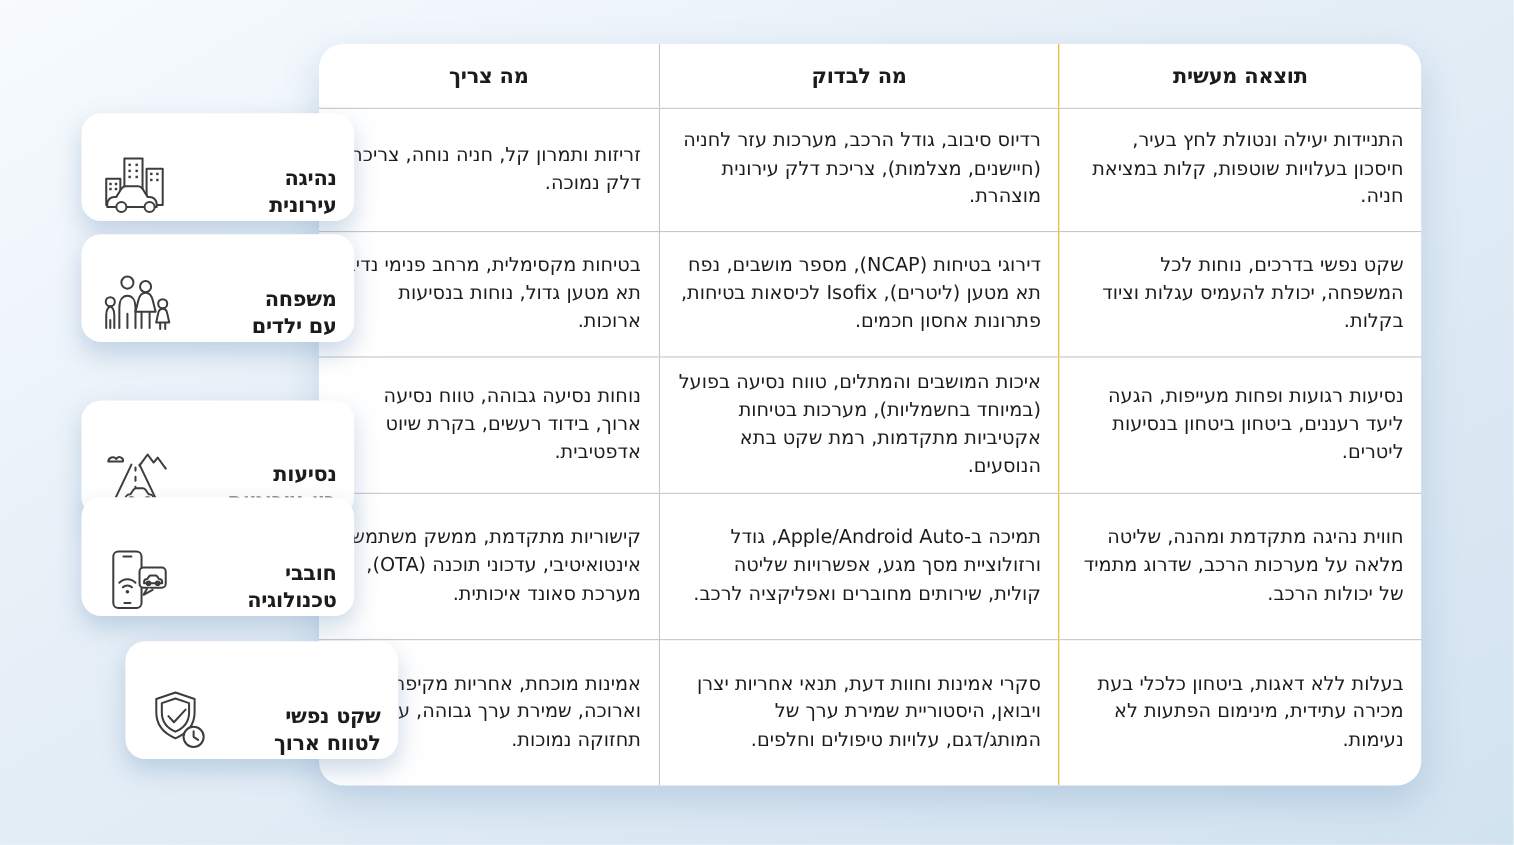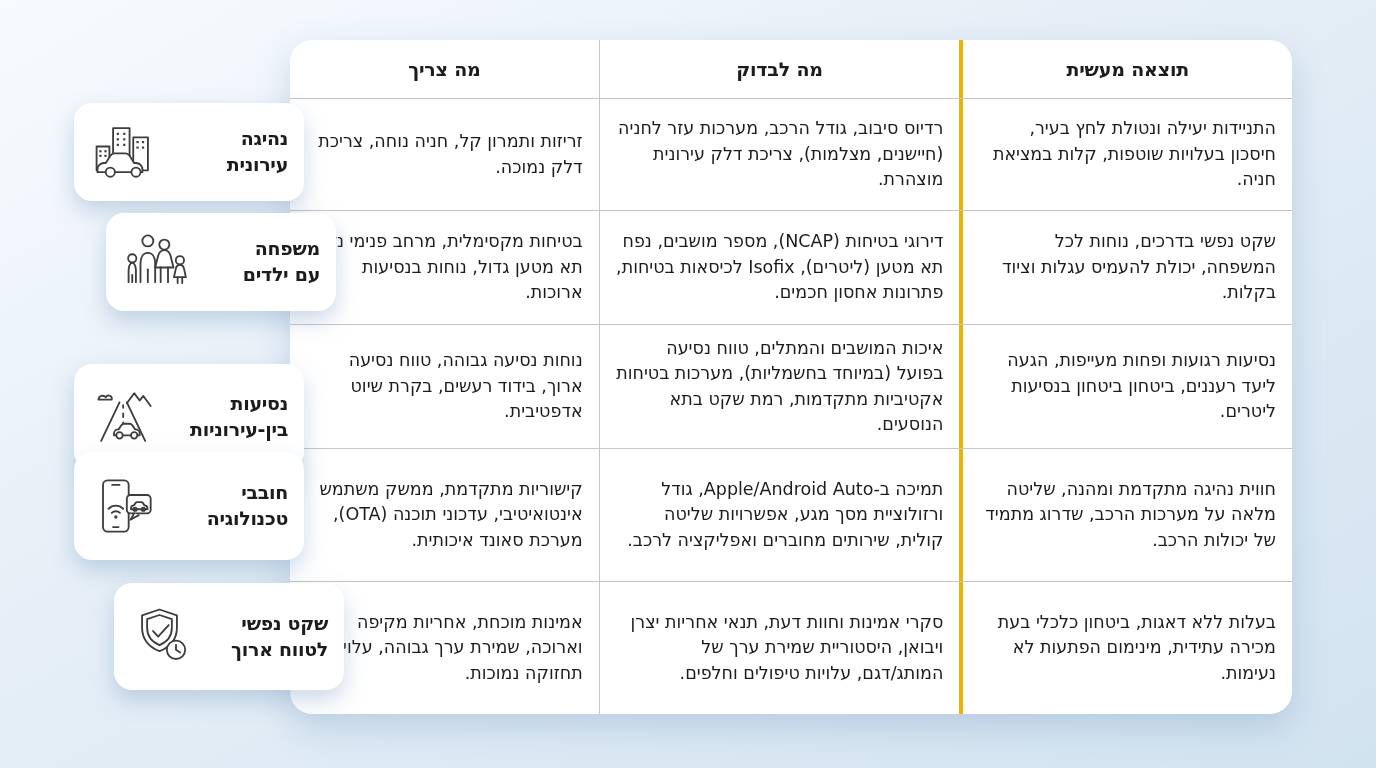--- a/index.html
+++ b/index.html
@@ -25,31 +25,31 @@
   .hcell{
     display:flex;align-items:center;justify-content:center;
     font-weight:bold;font-size:19px;letter-spacing:-0.2px;box-sizing:border-box;
   }
   .cell{
     display:flex;align-items:center;box-sizing:border-box;
     padding:8px 16px;font-size:17.5px;line-height:1.45;
   }
   .cell > div{width:100%;text-align:right;}
   .c0{width:32.8%;} .c1{width:36.4%;} .c2{width:30.8%;}
-  .c1{border-left:1px solid #c6c6c6;border-right:4px solid #eab308;}
+  .c1{border-left:1px solid #c6c6c6;border-right:1px solid #eab308;}
 
   
   .side-card{
-    position:absolute;left:74px;width:230px;background:#fff;border-radius:18px;
+    position:absolute;left:74px;width:248px;background:#fff;border-radius:18px;
     box-shadow:0 10px 22px rgba(110,145,185,.35);
-    display:flex;align-items:center;justify-content:space-between;
+    display:flex;align-items:flex-end;justify-content:space-between;
     padding:0 16px;box-sizing:border-box;direction:rtl;
   }
   .side-card:nth-of-type(1){top:103px;height:98px;}
-  .side-card:nth-of-type(2){top:213px;height:98px;margin-left:32px;}
+  .side-card:nth-of-type(2){top:213px;height:98px;}
   .side-card:nth-of-type(3){top:328px;height:106px;margin-top:36px;}
   .side-card:nth-of-type(4){top:452px;height:108px;}
   .side-card:nth-of-type(5){top:583px;height:107px;margin-left:40px;}
   .side-label{
     font-weight:bold;font-size:19px;line-height:1.35;letter-spacing:-0.3px;
     white-space:pre-line;text-align:right;flex:1;
   }
   .side-icon{flex:0 0 70px;display:flex;align-items:center;justify-content:center;}
   .side-icon svg{display:block;}
   .ln{fill:none;stroke:#3d3d3d;stroke-width:2;stroke-linecap:round;stroke-linejoin:round;}

